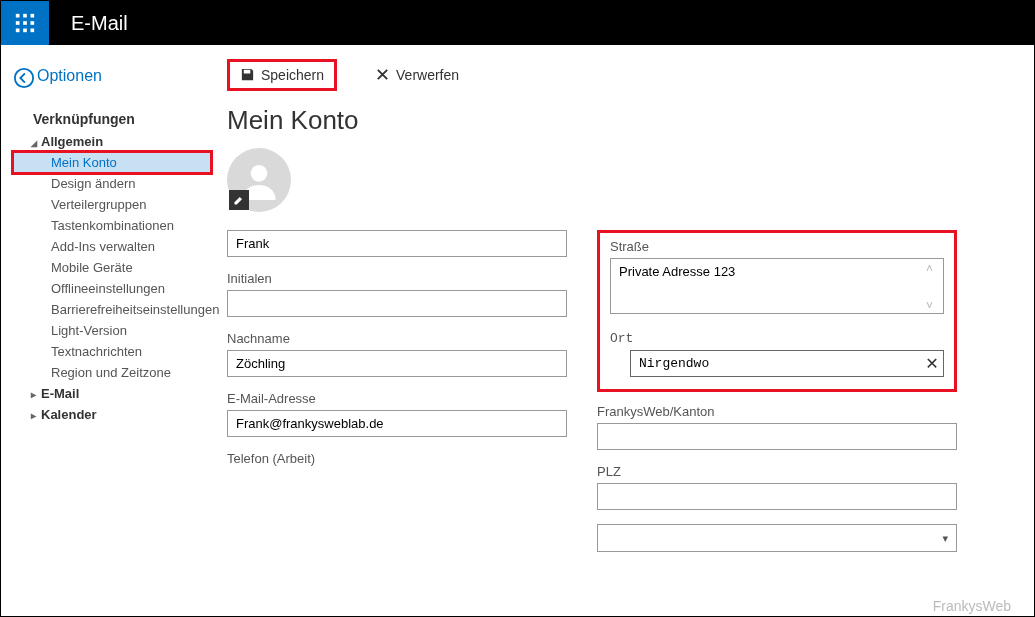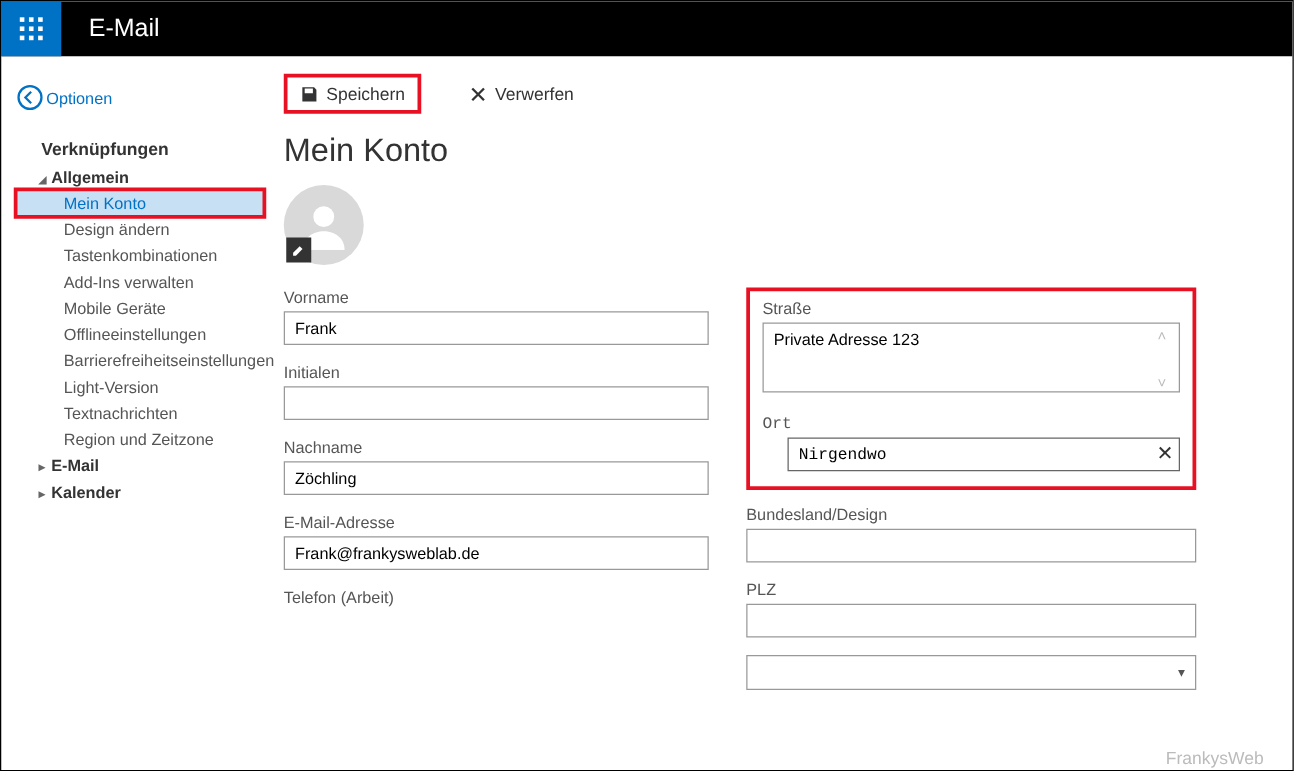--- a/index.html
+++ b/index.html
@@ -43,23 +43,23 @@
     display: flex;
   }
   
   .leftnav {
     width: 210px;
     padding: 22px 0 0 12px;
     flex-shrink: 0;
   }
   .back-row {
     display: flex;
-    align-items: center;
+    align-items: flex-start;
     color: #0072c6;
-    font-size: 13px;
+    font-size: 16px;
     font-weight: 400;
     margin-bottom: 18px;
     cursor: pointer;
   }
   .back-row svg { width: 22px; height: 22px; stroke: #0072c6; fill: none; stroke-width: 2; margin-right: 2px; }
   .nav-heading {
     font-weight: 700;
     font-size: 14px;
     padding: 4px 0 4px 20px;
   }
@@ -98,21 +98,21 @@
     overflow: hidden;
   }
   .toolbar {
     display: flex;
     align-items: center;
     gap: 28px;
     margin-bottom: 14px;
   }
   .tbtn {
     display: flex;
-    align-items: flex-end;
+    align-items: flex-start;
     gap: 6px;
     font-size: 14px;
     color: #333;
     cursor: pointer;
     padding: 5px 10px;
   }
   .tbtn svg { width: 15px; height: 15px; }
   .page-title {
     font-size: 26px;
     font-weight: 300;
@@ -214,20 +214,21 @@
         <circle cx="12" cy="12" r="10"></circle>
         <path d="M13 7 L8 12 L13 17"></path>
       </svg>
       <span>Optionen</span>
     </div>
     <div class="nav-heading">Verknüpfungen</div>
     <div class="nav-group open"><span>Allgemein</span></div>
 
     <div class="nav-item selected highlight-red">Mein Konto</div>
     <div class="nav-item">Design ändern</div>
+    <div class="nav-item">Verteilergruppen</div>
     <div class="nav-item">Tastenkombinationen</div>
     <div class="nav-item">Add-Ins verwalten</div>
     <div class="nav-item">Mobile Geräte</div>
     <div class="nav-item">Offlineeinstellungen</div>
     <div class="nav-item">Barrierefreiheitseinstellungen</div>
     <div class="nav-item">Light-Version</div>
     <div class="nav-item">Textnachrichten</div>
     <div class="nav-item">Region und Zeitzone</div>
 
     <div class="nav-group"><span>E-Mail</span></div>
@@ -262,21 +263,20 @@
       <div class="avatar-edit">
         <svg viewBox="0 0 16 16">
             <path d="M2 11l7-7 3 3-7 7H2v-3z"></path>
           </svg>
       </div>
     </div>
 
     <div class="form-cols">
       <div class="col">
         <div class="field">
-          <label>Vorname</label>
           <input type="text" value="Frank" style="">
         </div>
         <div class="field">
           <label>Initialen</label>
           <input type="text" value="" style="">
         </div>
         <div class="field">
           <label>Nachname</label>
           <input type="text" value="Zöchling" style="">
         </div>
@@ -303,21 +303,21 @@
           </div>
           <div class="field" style="margin-bottom:2px;font-family:Liberation Mono, monospace;">
             <label>Ort</label>
             <div class="withclear">
               <input type="text" value="Nirgendwo" style="">
               <span class="clear-x">✕</span>
             </div>
           </div>
         </div>
         <div class="field">
-          <label>Bundesland/Design</label>
+          <label>FrankysWeb/Kanton</label>
           <input type="text" value="" style="">
         </div>
         <div class="field">
           <label>PLZ</label>
           <input type="text" value="" style="">
         </div>
         <div class="field" style="margin-bottom:0;">
           <div class="select"></div>
         </div>
       </div>

